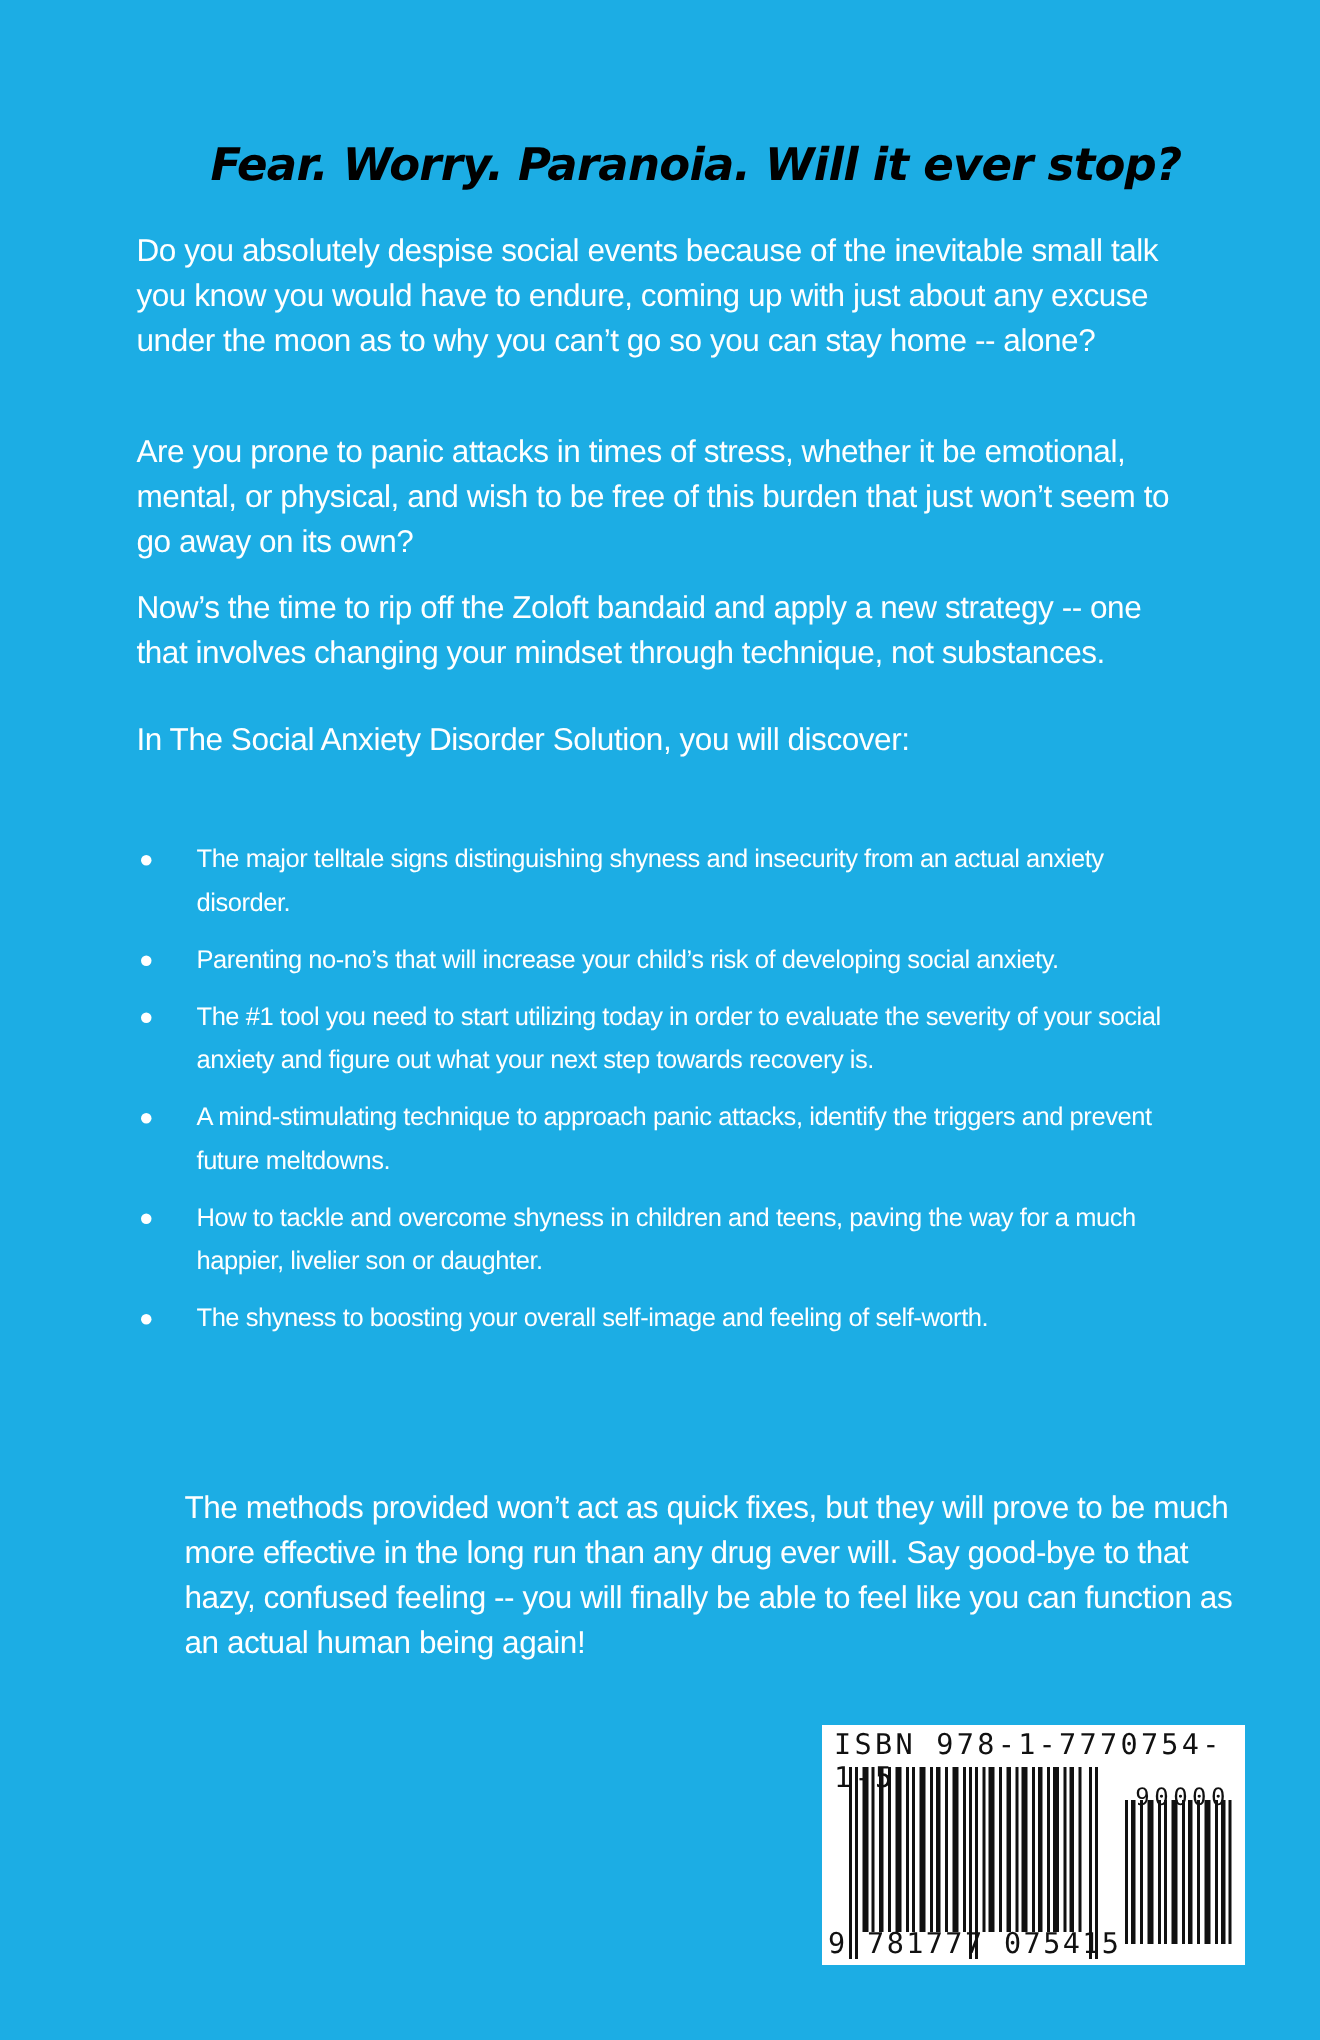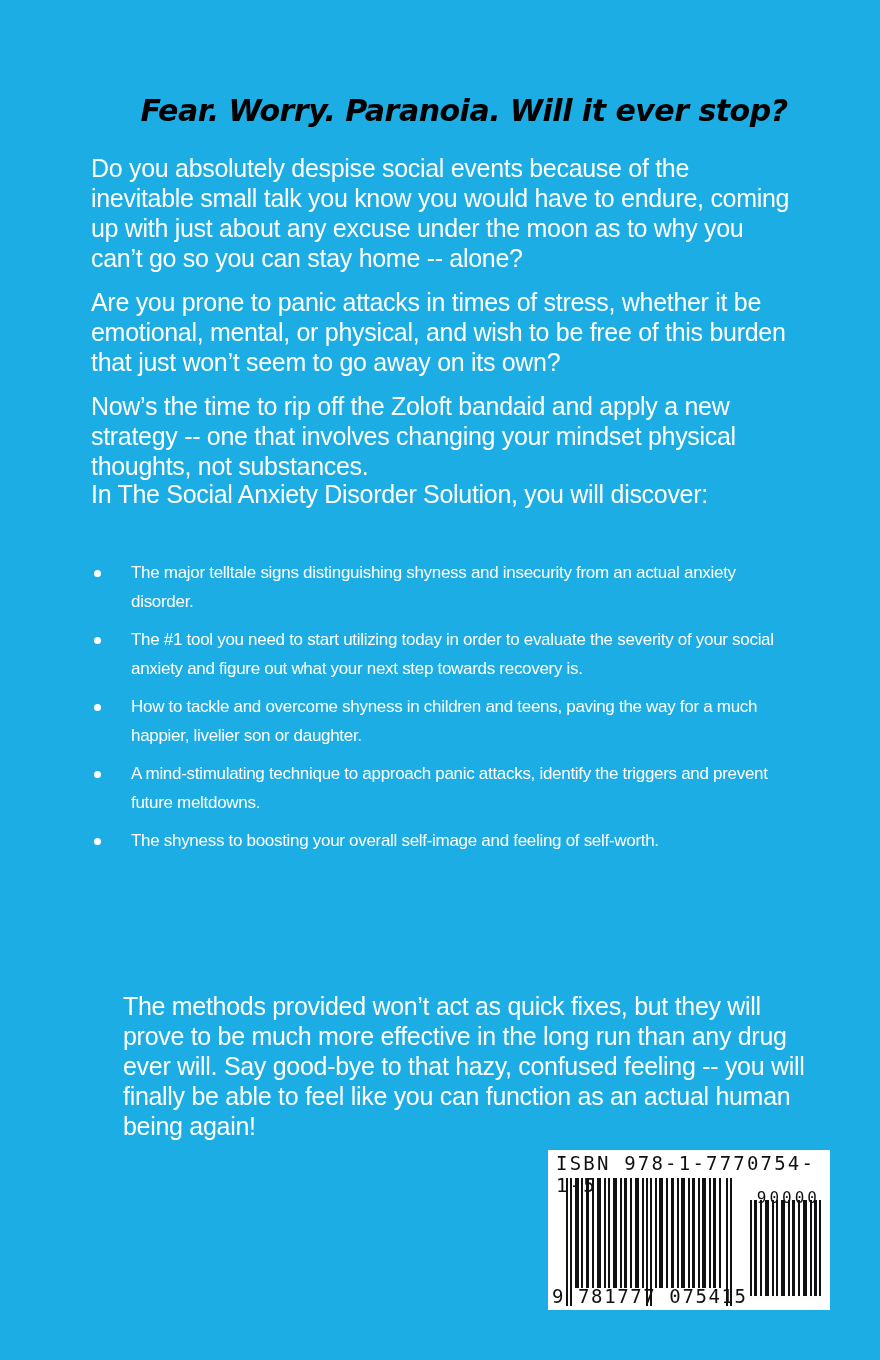--- a/index.html
+++ b/index.html
@@ -14,21 +14,21 @@
     position:absolute; left:0; top:93px; width:880px;
     text-align:center;
     font-family:"DejaVu Sans", sans-serif;
     font-weight:bold; font-style:italic;
     font-size:30px; letter-spacing:-0.5px;
     color:#000000;
     margin-left:24px;
   }
   .para {
     position:absolute; left:91px; width:700px;
-    font-size:25px; line-height:30px;
+    font-size:21px; line-height:30px;
     letter-spacing:-0.3px;
     margin:0;
   }
   .bullets {
     position:absolute; left:91px; top:558px; width:710px;
     list-style:none; margin:0; padding:0;
     font-size:17px; line-height:29px; letter-spacing:-0.3px;
   }
   .bullets li { position:relative; padding-left:40px; margin-bottom:9px; }
   .bullet-dot {
@@ -54,28 +54,29 @@
   .bars { position:absolute; }
 </style>
 </head>
 <body>
 
 <div>
   <div class="headline">Fear. Worry. Paranoia. Will it ever stop?</div>
 
   <p class="para" style="top:153px;">Do you absolutely despise social events because of the inevitable small talk you know you would have to endure, coming up with just about any excuse under the moon as to why you can’t go so you can stay home -- alone?</p>
   <p class="para" style="top:287px;">Are you prone to panic attacks in times of stress, whether it be emotional, mental, or physical, and wish to be free of this burden that just won’t seem to go away on its own?</p>
-  <p class="para" style="top:391px;">Now’s the time to rip off the Zoloft bandaid and apply a new strategy -- one that involves changing your mindset physical thoughts, not substances.</p>
+  <p class="para" style="top:391px;">Now’s the time to rip off the Zoloft bandaid and apply a new strategy -- one that involves changing your mindset through technique, not substances.</p>
   <p class="para" style="top:479px;">In The Social Anxiety Disorder Solution, you will discover:</p>
 
   <ul class="bullets">
     <li><span class="bullet-dot"></span><span>The major telltale signs distinguishing shyness and insecurity from an actual anxiety disorder.</span></li>
+    <li><span class="bullet-dot"></span><span>Parenting no-no’s that will increase your child’s risk of developing social anxiety.</span></li>
     <li><span class="bullet-dot"></span><span>The #1 tool you need to start utilizing today in order to evaluate the severity of your social anxiety and figure out what your next step towards recovery is.</span></li>
+    <li><span class="bullet-dot"></span><span>A mind-stimulating technique to approach panic attacks, identify the triggers and prevent future meltdowns.</span></li>
     <li><span class="bullet-dot"></span><span>How to tackle and overcome shyness in children and teens, paving the way for a much happier, livelier son or daughter.</span></li>
-    <li><span class="bullet-dot"></span><span>A mind-stimulating technique to approach panic attacks, identify the triggers and prevent future meltdowns.</span></li>
     <li><span class="bullet-dot"></span><span>The shyness to boosting your overall self-image and feeling of self-worth.</span></li>
   </ul>
 
   <p class="para" style="top:991px;margin-left:32px;">The methods provided won’t act as quick fixes, but they will prove to be much more effective in the long run than any drug ever will.  Say good-bye to that hazy, confused feeling -- you will finally be able to feel like you can function as an actual human being again!</p>
 
   <div class="barcode-box">
     <div class="isbn-text">ISBN 978-1-7770754-1-5</div>
     <div class="price-text">90000</div>
     <svg class="bars" style="left:18px;top:28px;" width="170" height="128">
       <g fill="#111">

